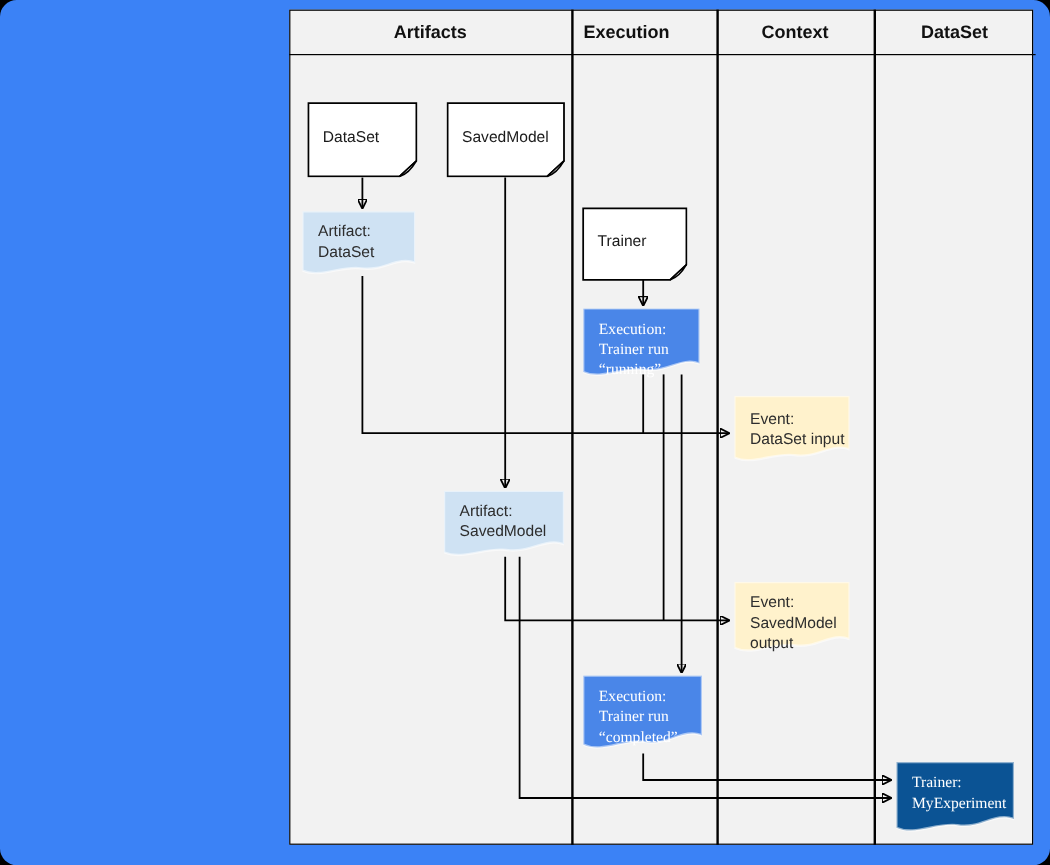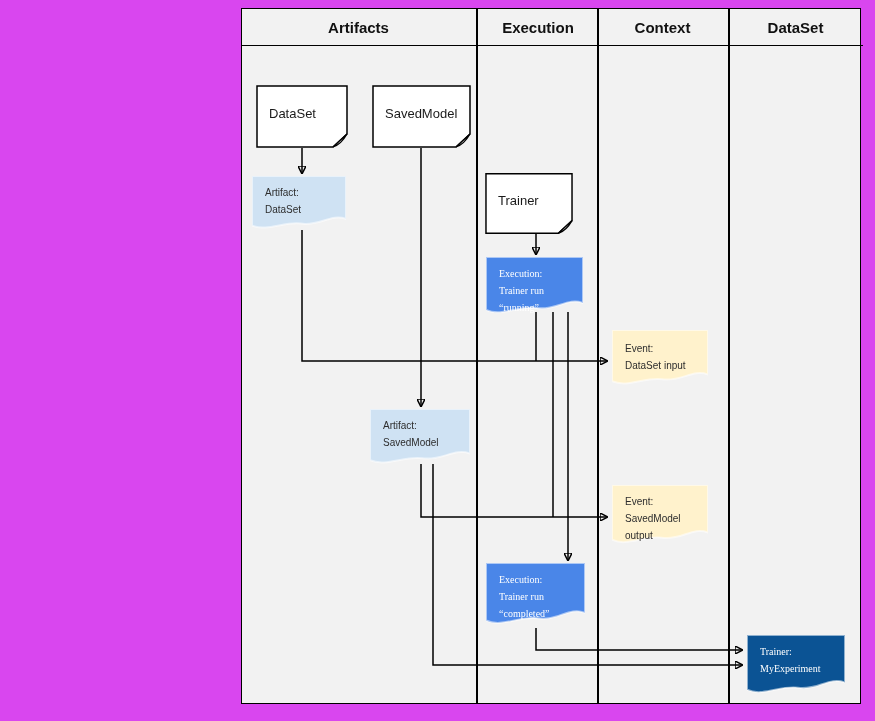--- a/index.html
+++ b/index.html
@@ -1,34 +1,35 @@
 <!DOCTYPE html>
 <html><head>
 <meta charset="utf-8">
 <style>
   html,body{margin:0;padding:0;background:#000;}
   #stage{
-    position:relative;width:875px;height:721px;background:#d946ef;overflow:hidden;
+    position:relative;width:875px;height:721px;background:#3b82f6;overflow:hidden;
     font-family:"Liberation Sans", sans-serif;
+    border-radius:14px;
   }
   #canvas{
     position:absolute;left:241px;top:8px;width:620px;height:696px;
     background:#f2f2f2;border:1.5px solid #000;box-sizing:border-box;
   }
   .v-divider{position:absolute;top:8px;height:696px;width:1.5px;background:#000;}
   .h-underline{position:absolute;left:241px;top:45px;width:622px;height:1.3px;background:#000;}
   .col-header{
     position:absolute;top:17px;height:22px;text-align:center;
     font-size:15px;font-weight:bold;color:#111;line-height:22px;
   }
   .node{position:absolute;}
   .node svg.shape{position:absolute;left:0;top:0;width:100%;height:100%;display:block;}
   .node .label{
     position:relative;z-index:2;white-space:pre-line;
-    font-size:10px;line-height:17px;color:#2d2d2d;
+    font-size:13px;line-height:17px;color:#2d2d2d;
     padding:8px 2px 0 13px;
   }
   .white-doc .label{
     display:flex;align-items:center;height:100%;box-sizing:border-box;
     padding:0 2px 6px 13px;font-size:13px;color:#1a1a1a;
   }
   .wave path.body{stroke:rgba(255,255,255,0.55);stroke-width:2;vector-effect:non-scaling-stroke;}
   .artifact path.body{fill:#cfe2f3;}
   .event path.body{fill:#fff2cc;}
   .execution path.body{fill:#4a86e8;}
@@ -43,21 +44,21 @@
 <div id="stage">
 
   <div id="canvas"></div>
 
   <div class="v-divider" style="left:476px"></div>
   <div class="v-divider" style="left:597px"></div>
   <div class="v-divider" style="left:728px"></div>
   <div class="h-underline"></div>
 
   <div class="col-header" style="left:241px;width:235px">Artifacts</div>
-  <div class="col-header" style="left:476px;width:124px">Execution</div>
+  <div class="col-header" style="left:460px;width:124px">Execution</div>
   <div class="col-header" style="left:597px;width:131px">Context</div>
   <div class="col-header" style="left:728px;width:135px">DataSet</div>
 
   <svg id="edges" xmlns="http://www.w3.org/2000/svg">
     <defs>
       <marker id="arw" markerWidth="8" markerHeight="8" refX="7" refY="4" orient="auto" markerUnits="userSpaceOnUse">
         <path d="M0,0 L8,4 L0,8 Z" fill="#000" stroke="none"></path>
       </marker>
     </defs>
     <path d="M302,148 L302,173" marker-end="url(#arw)"></path>

